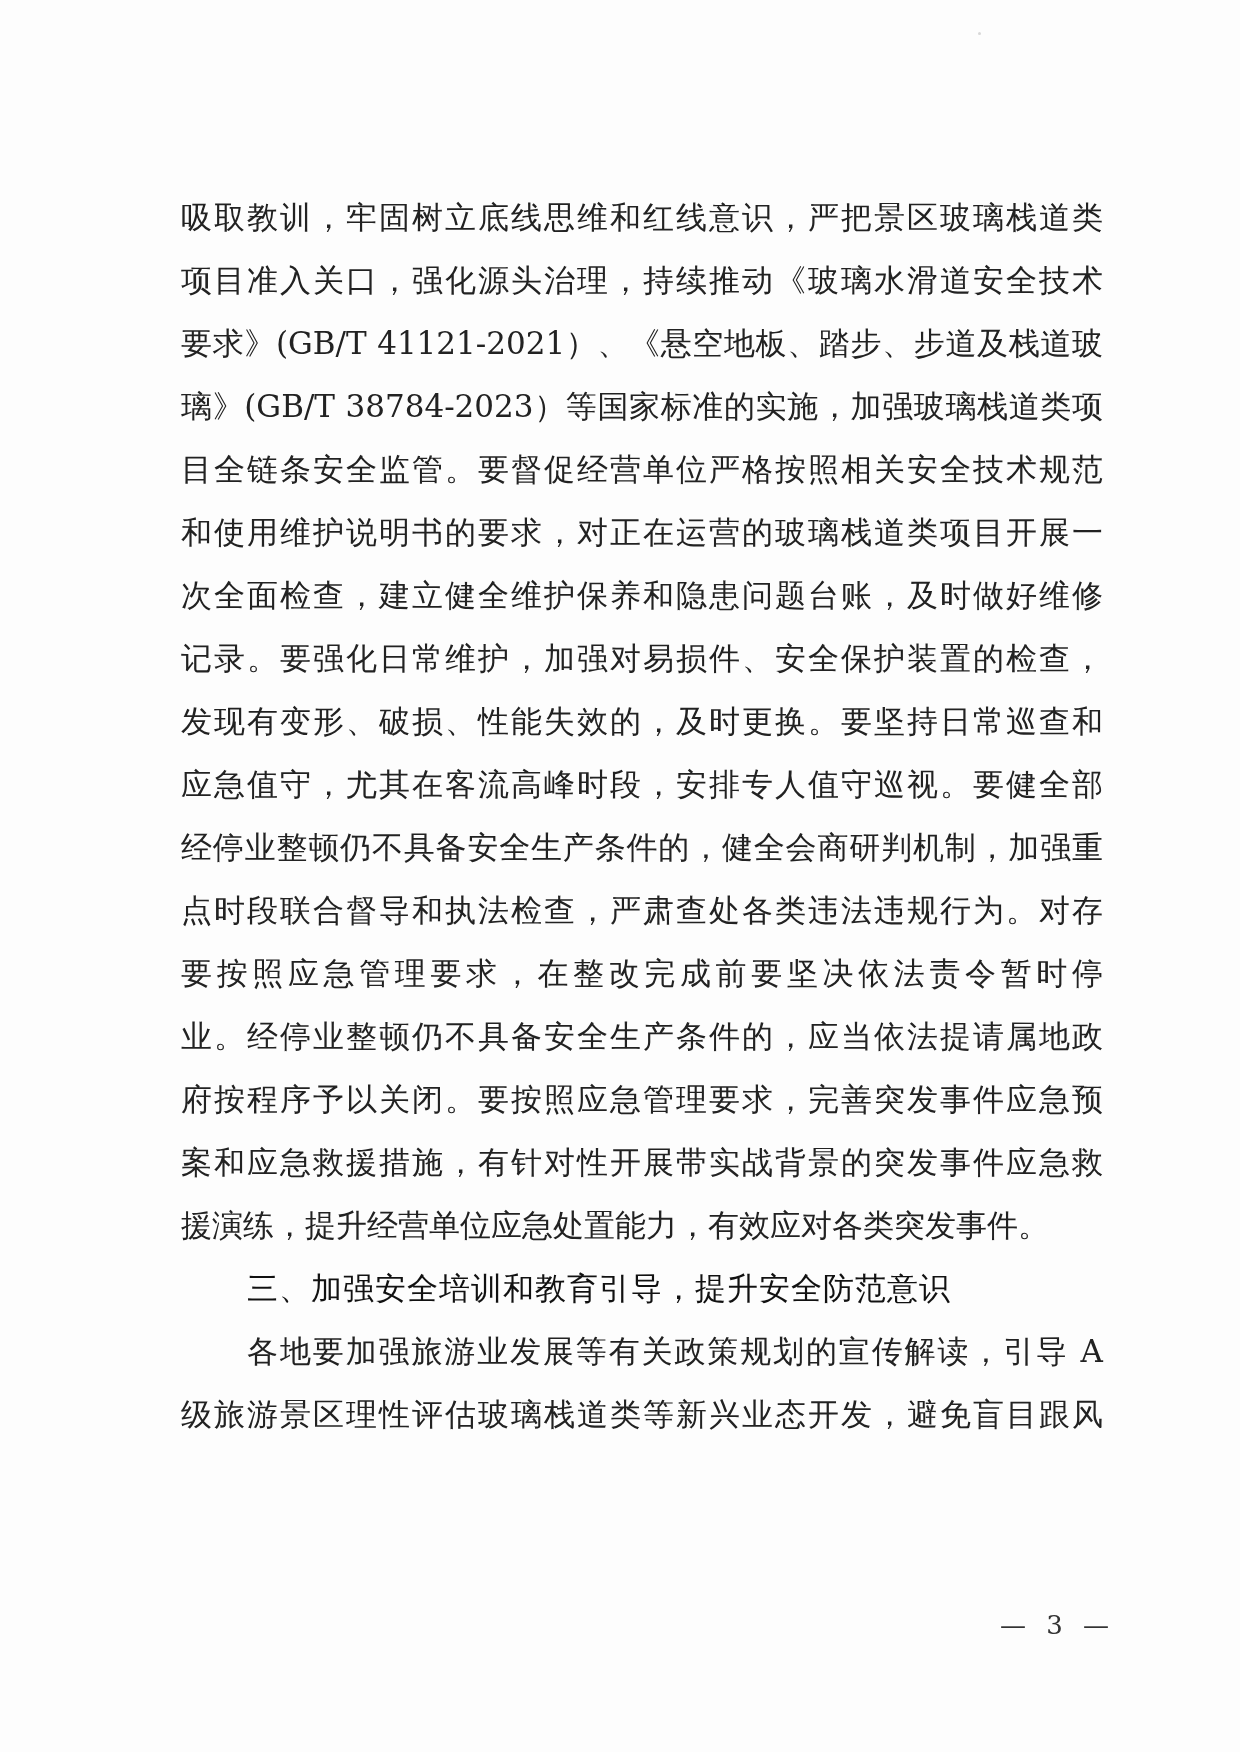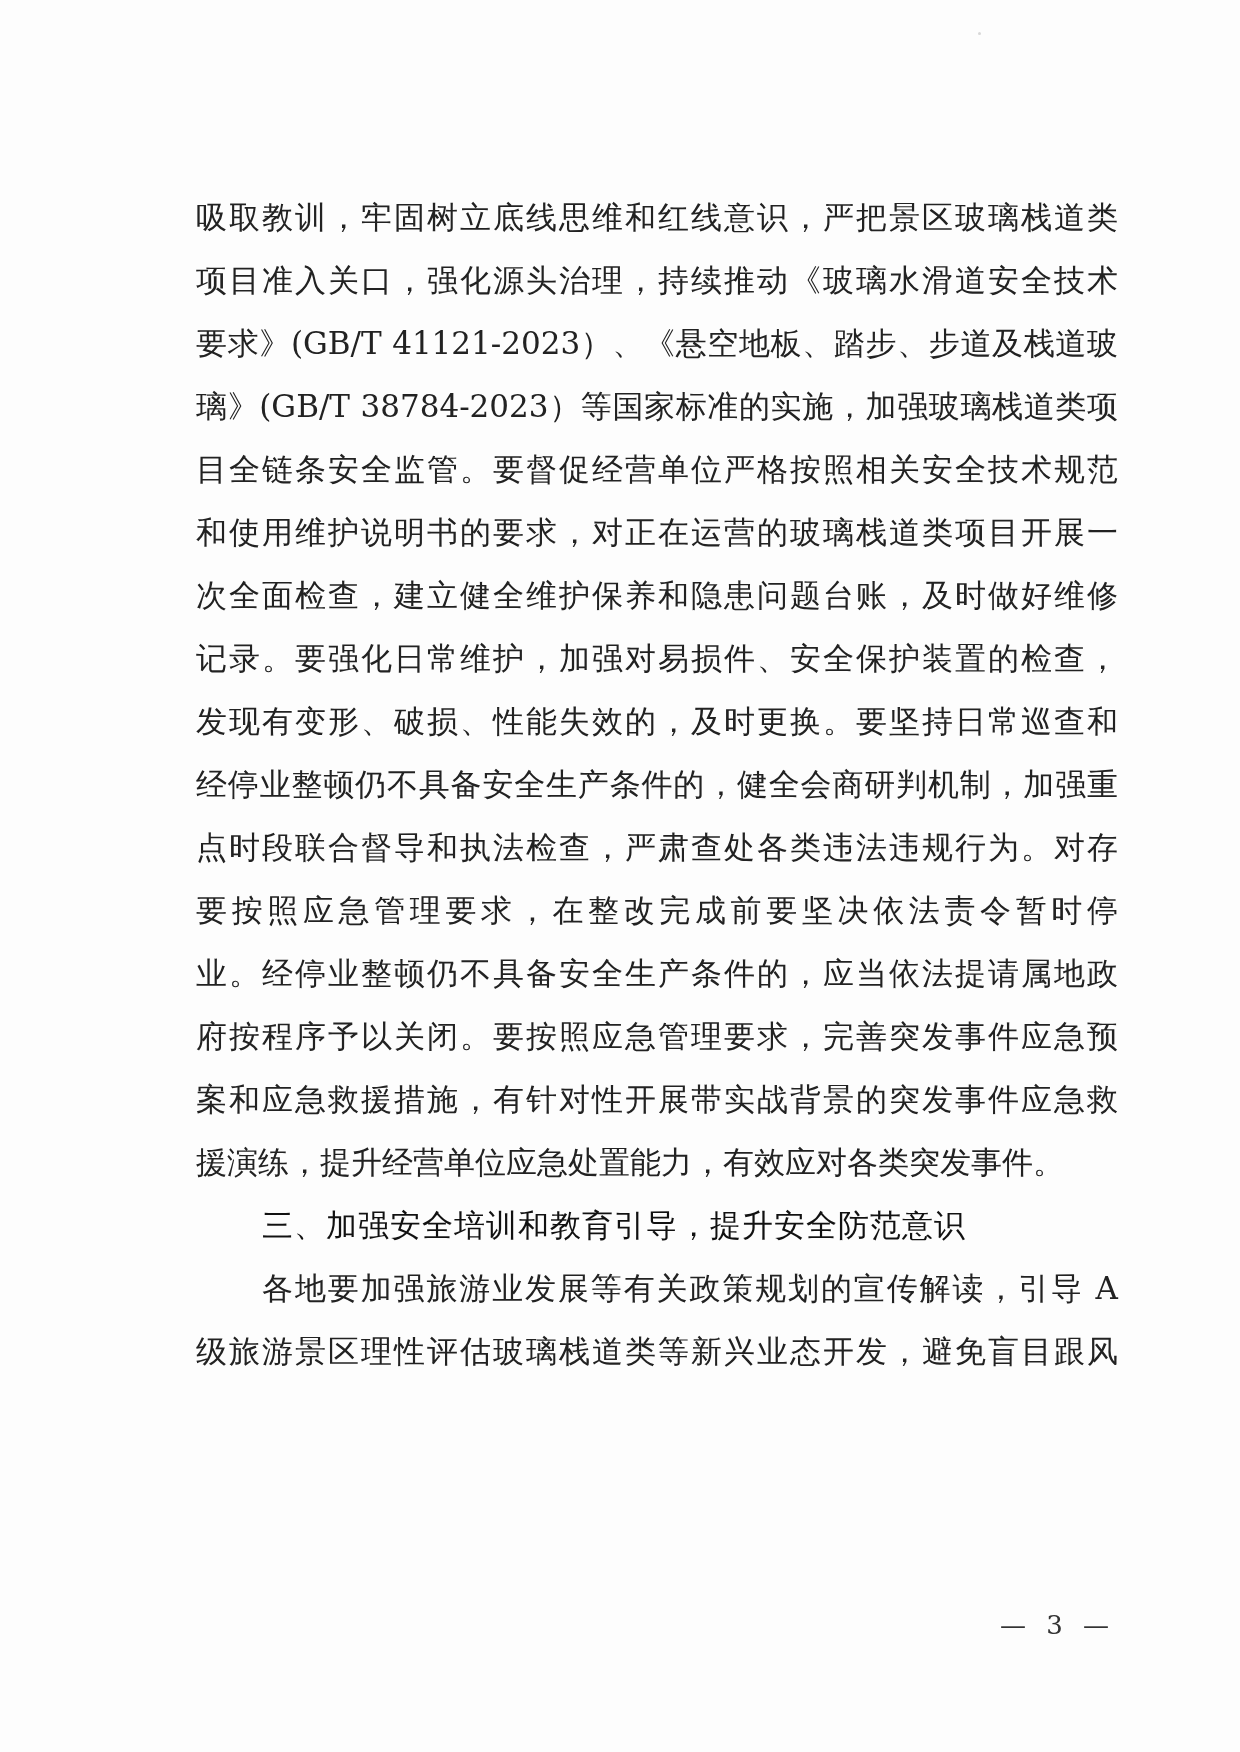--- a/index.html
+++ b/index.html
@@ -17,21 +17,21 @@
     }
     .page {
       position: absolute;
       left: 0; top: 0;
       width: 1240px;
       height: 1752px;
       background: #fdfdfd;
     }
     .body-text {
       position: absolute;
-      left: 196px;
+      left: 181px;
       top: 190px;
       width: 922px;
     }
     .line {
       height: 63px;
       line-height: 54px;
       font-size: 31px;
       white-space: nowrap;
       text-align: justify;
       text-align-last: justify;
@@ -67,27 +67,28 @@
       background: #d8d8d8;
     }
   </style>
 </head>
 <body>
 
 <div class="page">
   <div class="body-text">
     <div class="line">吸取教训，牢固树立底线思维和红线意识，严把景区玻璃栈道类</div>
     <div class="line">项目准入关口，强化源头治理，持续推动《玻璃水滑道安全技术</div>
-    <div class="line">要求》(GB/T 41121-2023）、《悬空地板、踏步、步道及栈道玻</div>
+    <div class="line">要求》(GB/T 41121-2021）、《悬空地板、踏步、步道及栈道玻</div>
     <div class="line">璃》(GB/T 38784-2023）等国家标准的实施，加强玻璃栈道类项</div>
     <div class="line">目全链条安全监管。要督促经营单位严格按照相关安全技术规范</div>
     <div class="line">和使用维护说明书的要求，对正在运营的玻璃栈道类项目开展一</div>
     <div class="line">次全面检查，建立健全维护保养和隐患问题台账，及时做好维修</div>
     <div class="line">记录。要强化日常维护，加强对易损件、安全保护装置的检查，</div>
     <div class="line">发现有变形、破损、性能失效的，及时更换。要坚持日常巡查和</div>
+    <div class="line">应急值守，尤其在客流高峰时段，安排专人值守巡视。要健全部</div>
     <div class="line">经停业整顿仍不具备安全生产条件的，健全会商研判机制，加强重</div>
     <div class="line">点时段联合督导和执法检查，严肃查处各类违法违规行为。对存</div>
     <div class="line">要按照应急管理要求，在整改完成前要坚决依法责令暂时停</div>
     <div class="line">业。经停业整顿仍不具备安全生产条件的，应当依法提请属地政</div>
     <div class="line">府按程序予以关闭。要按照应急管理要求，完善突发事件应急预</div>
     <div class="line">案和应急救援措施，有针对性开展带实战背景的突发事件应急救</div>
     <div class="line last">援演练，提升经营单位应急处置能力，有效应对各类突发事件。</div>
 
     <div class="line indent heading">三、加强安全培训和教育引导，提升安全防范意识</div>
 

